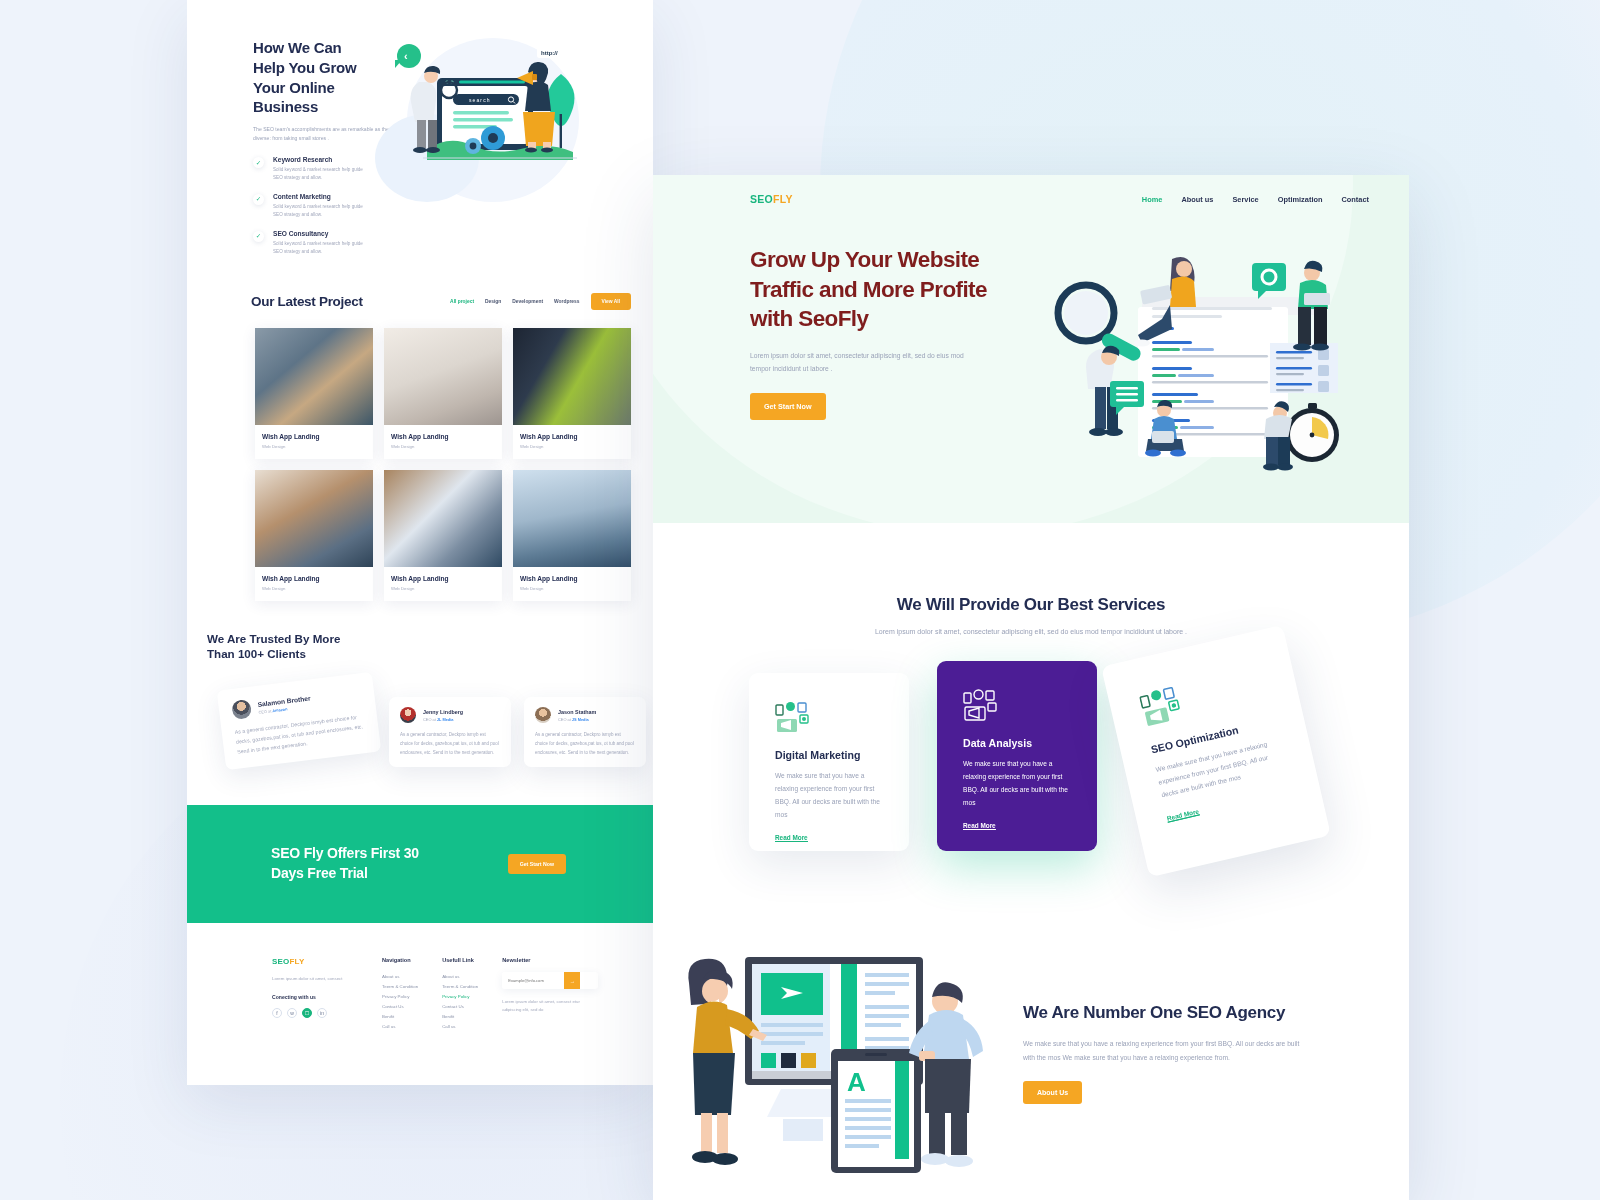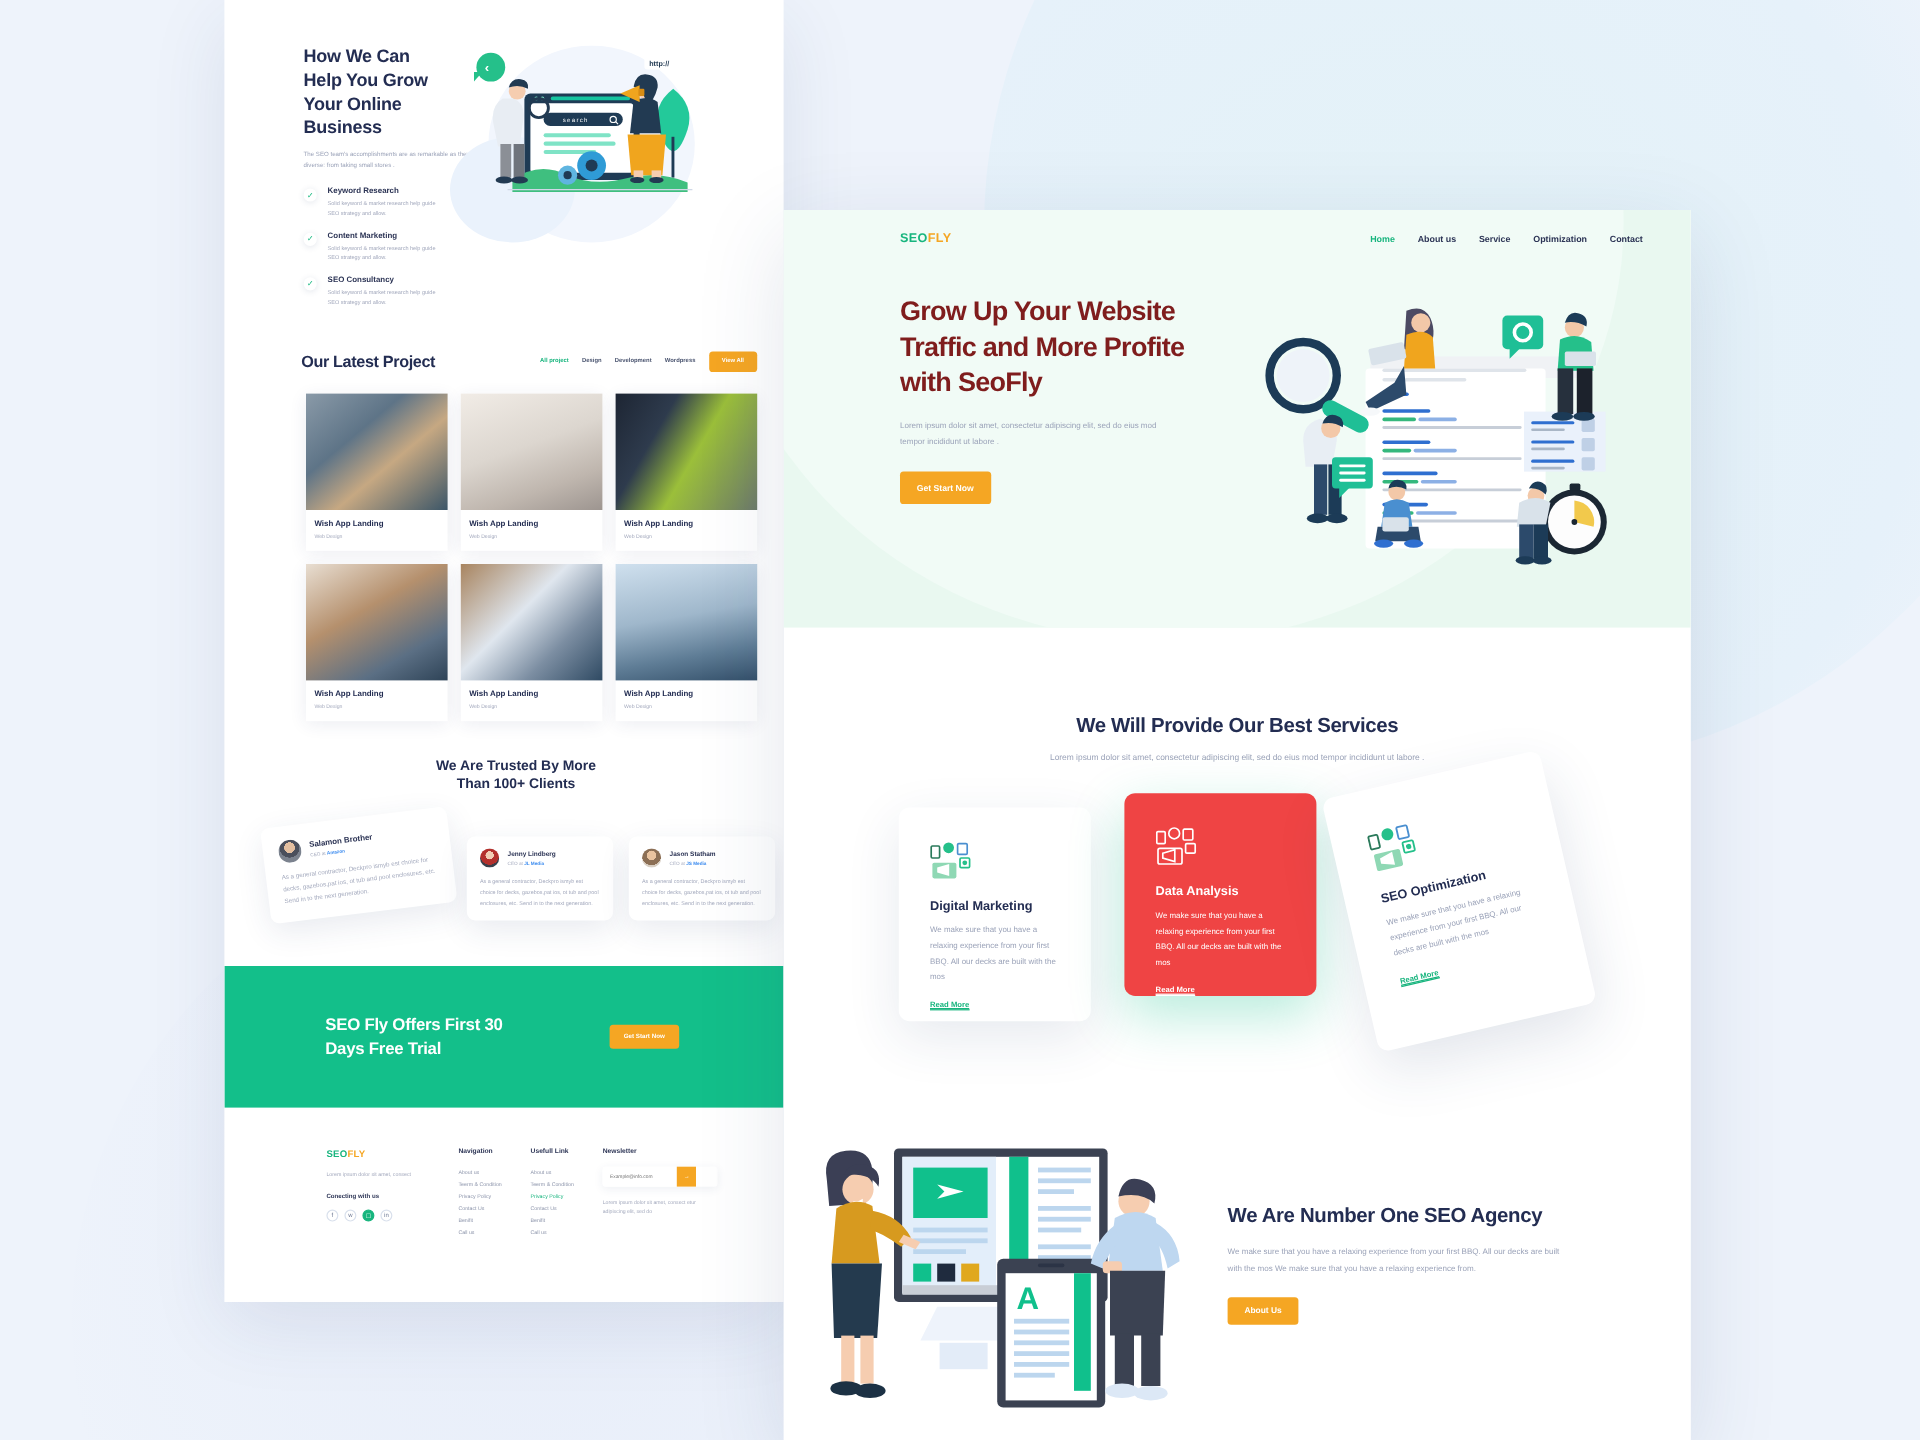--- a/index.html
+++ b/index.html
@@ -62,21 +62,21 @@
     font-size: 4.9px; padding: 6px 11px; cursor:pointer;
   }
   .grid { display:grid; grid-template-columns: repeat(3, 1fr); gap: 11px; padding: 18px 22px 0 68px; }
   .pcard { background:#fff; box-shadow: 0 3px 14px rgba(40,60,110,.09); }
   .pimg { height: 97px; background-size: cover; background-position:center; }
   .pcard-b { padding: 8px 7px 10px 7px; }
   .pcard-t { font-size: 6.6px; font-weight:700; color:#232d52; }
   .pcard-s { font-size: 4.3px; color:#a3a9bd; margin-top: 4px; }
 
   
-  .ts-head { text-align:center; padding: 30px 0 0 20px; }
+  .ts-head { padding: 30px 0 0 20px; }
   .ts-title { font-size: 11.6px; font-weight:700; color:#232d52; line-height:1.3; }
   .ts-row { position:relative; height: 118px; margin-top: 12px; }
   .tcard {
     position:absolute; background:#fff; border-radius:7px;
     box-shadow: 0 8px 26px rgba(40,60,110,.10); padding: 10px 11px;
   }
   .tcard.big { left: 34px; top: 8px; width: 156px; transform: rotate(-7deg); padding: 12px 13px; }
   .tcard.m   { left: 202px; top: 24px; width: 122px; }
   .tcard.r   { left: 337px; top: 24px; width: 122px; }
   .t-head { display:flex; align-items:center; }
@@ -147,21 +147,21 @@
   .hero-art { flex:1; position:relative; }
 
   
   .svc-head { text-align:center; padding-top: 72px; }
   .svc-h { font-size: 17px; font-weight:700; color:#232d52; letter-spacing:-.3px; }
   .svc-p { font-size: 7px; line-height: 2.0; color:#9aa2b8; margin-top: 10px; }
   .svc-row { position:relative; height: 270px; margin-top: 26px; }
   .scard { position:absolute; background:#fff; border-radius:9px;
            box-shadow: 0 14px 44px rgba(40,60,110,.11); padding: 28px 26px; width: 160px; height: 178px; }
   .scard.c1 { left: 96px; top: 8px; }
-  .scard.c2 { left: 284px; top: -4px; background:#ef4444; height: 169px; box-shadow: 0 16px 44px rgba(19,191,138,.30); }
+  .scard.c2 { left: 284px; top: -4px; background:#4c1d95; height: 190px; box-shadow: 0 16px 44px rgba(19,191,138,.30); }
   .scard.c3 { left: 470px; top: -22px; width: 186px; height: 216px; transform: rotate(-13deg);
               padding: 34px 30px; box-shadow: 0 18px 48px rgba(40,60,110,.13); }
   .s-t { font-size: 10.6px; font-weight:700; color:#232d52; margin-top: 14px; }
   .s-p { font-size: 6.6px; line-height: 1.95; color:#9aa2b8; margin-top: 9px; }
   .s-r { display:inline-block; font-size: 6.4px; font-weight:700; color:#18b57e;
          border-bottom: 1px solid #18b57e; margin-top: 13px; }
   .scard.c2 .s-t, .scard.c2 .s-p { color:#fff; }
   .scard.c2 .s-r { color:#fff; border-bottom-color:#fff; }
 
   

